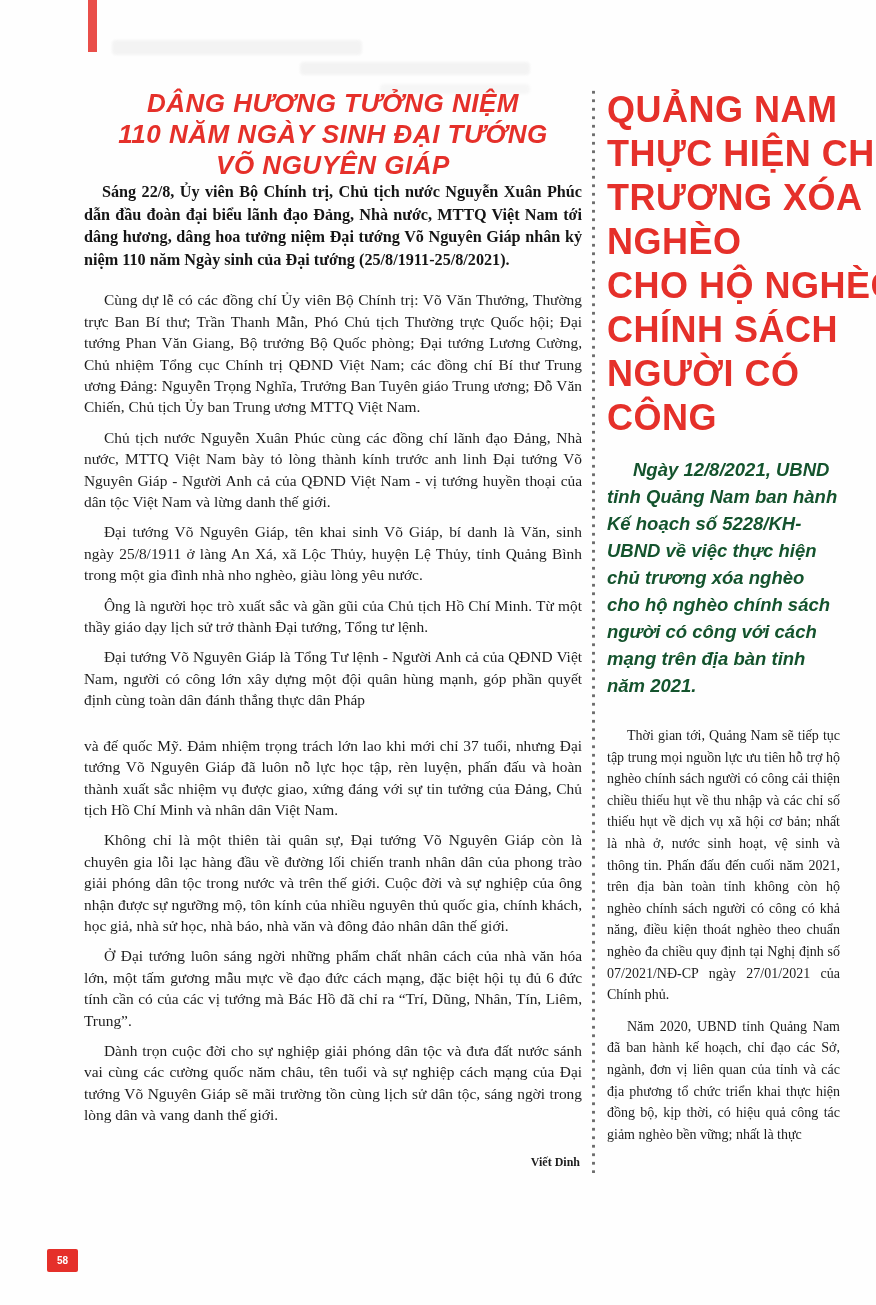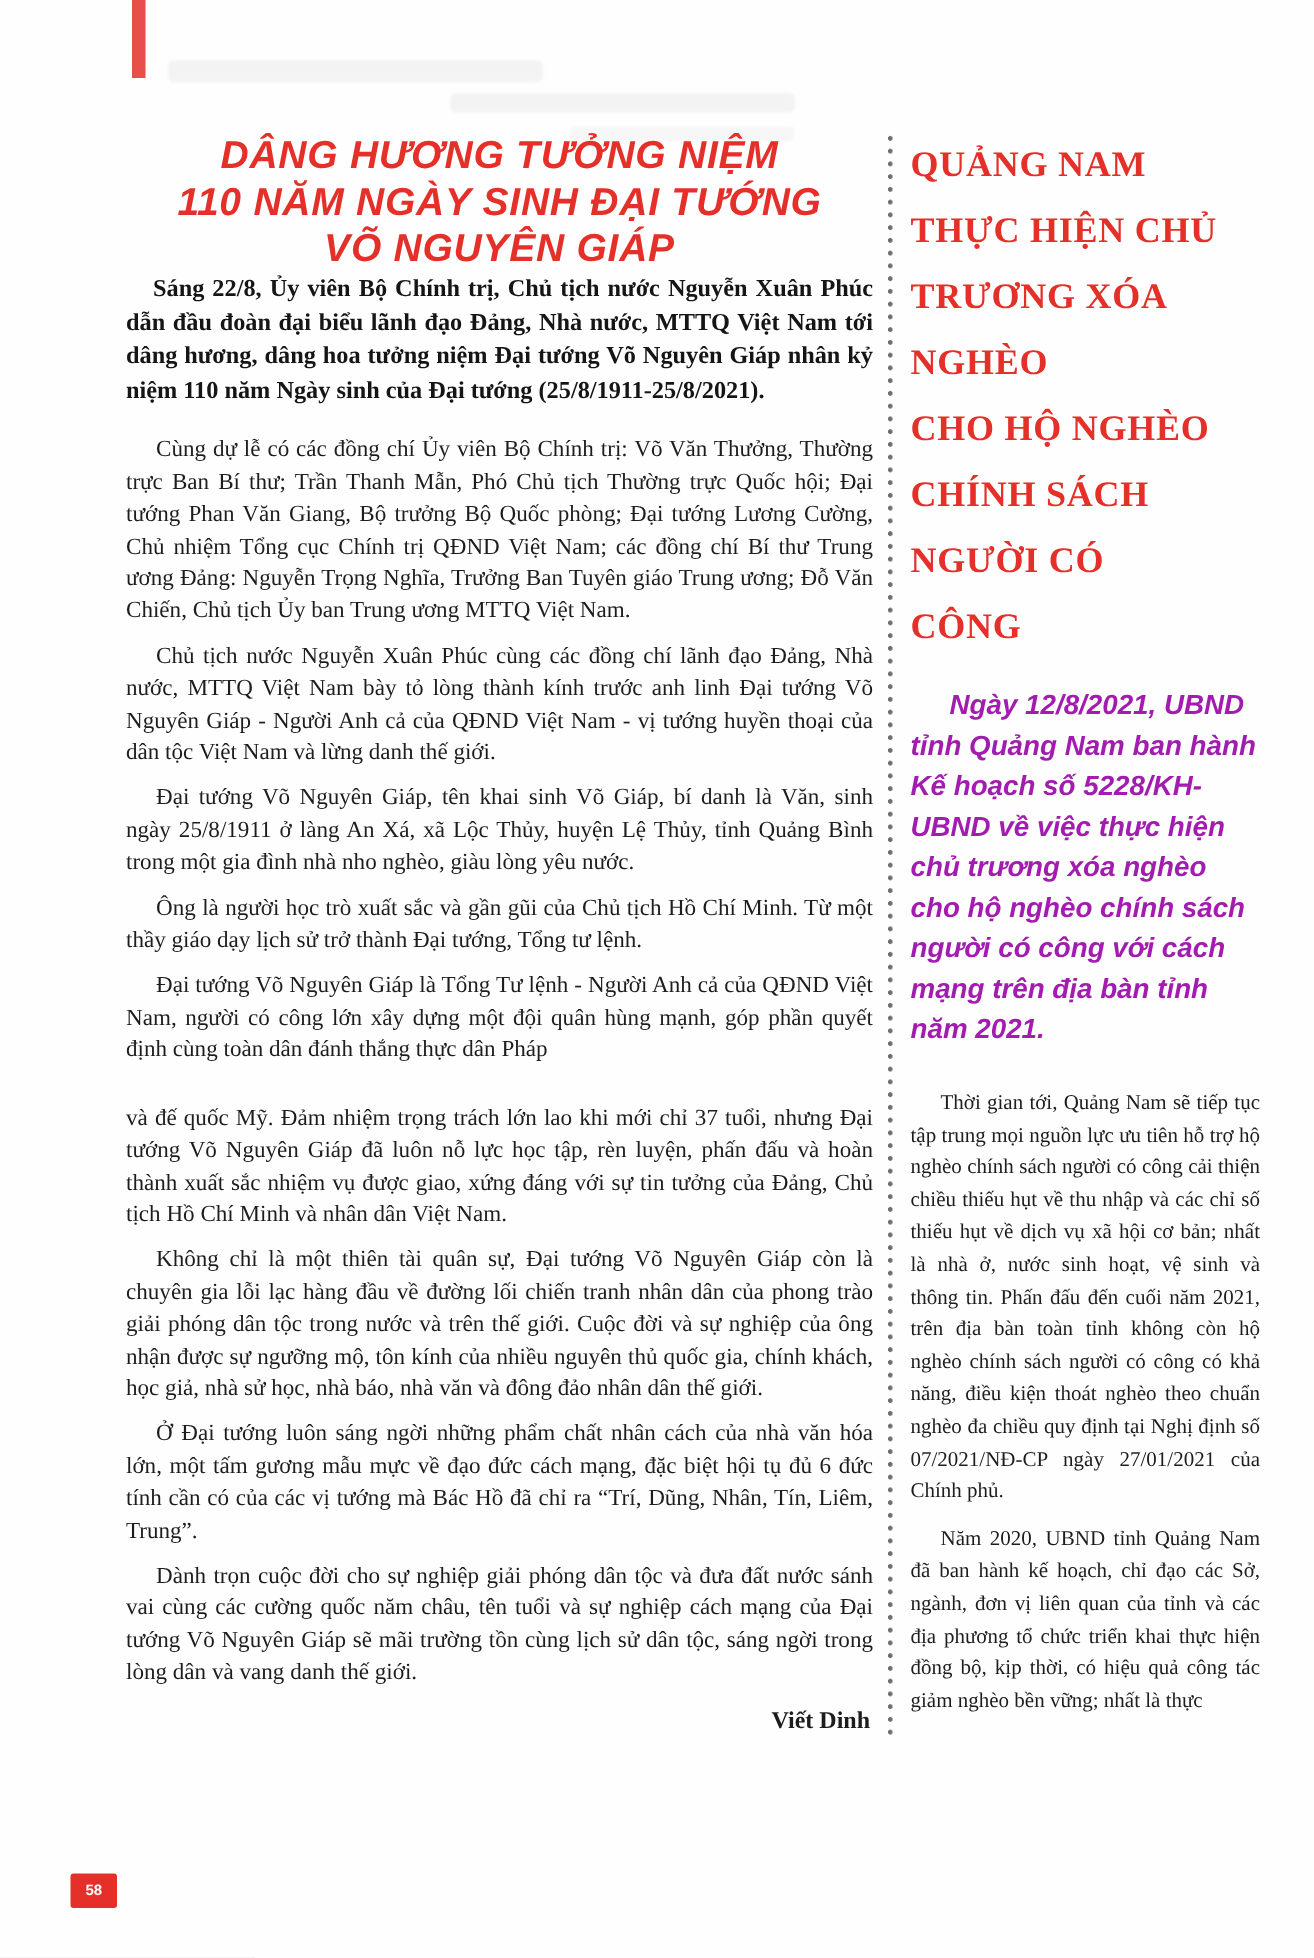--- a/index.html
+++ b/index.html
@@ -49,51 +49,51 @@
     color:#151515;
   }
 
   .columns { display:flex; gap:15px; margin-top:18px;flex-direction:column; }
   .col { flex:1; font-size:15.4px; line-height:21.4px; text-align:justify; }
   .col p { margin:0 0 9px; text-indent:20px; }
   .col2 .body-list p:first-child { text-indent:0; }
 
   .byline {
     text-align:right; font-weight:bold;
-    font-size:16px; margin-top:11px; padding-right:2px;
+    font-size:12px; margin-top:26px; padding-right:2px;
   }
 
   
   .separator {
     flex:0 0 3px; width:3px;
     margin:0 12px 0 10px;
     background-image:radial-gradient(circle, #6e6e6e 1.35px, rgba(0,0,0,0) 1.8px);
     background-size:3px 8.5px;
     background-repeat:repeat-y;
   }
 
   
   .side-article { flex:1; min-width:0; }
 
   .side-title {
-    font-family:Liberation Serif, serif;
+    font-family:Liberation Sans, sans-serif;
     font-weight:bold;
     color:#e5302a;
-    font-size:24px; line-height:44px;
+    font-size:36px; line-height:44px;
     letter-spacing:.5px;
   }
   .side-title div { white-space:nowrap; }
 
   .side-lead {
     margin-top:16px;
     font-family:"Liberation Sans", sans-serif;
     font-weight:bold; font-style:italic;
     font-size:18.5px; line-height:27px;
     text-indent:26px;
-    color:#a21caf;
+    color:#14532d;
   }
 
   .side-body { margin-top:26px; font-size:14px; line-height:21.6px; text-align:justify; }
   .side-body p { margin:0 0 10px; text-indent:20px; }
 
   
   .page-number {
     position:absolute; left:47px; top:1249px;
     width:31px; height:23px;
     background:#e5302a; color:#ffffff;

